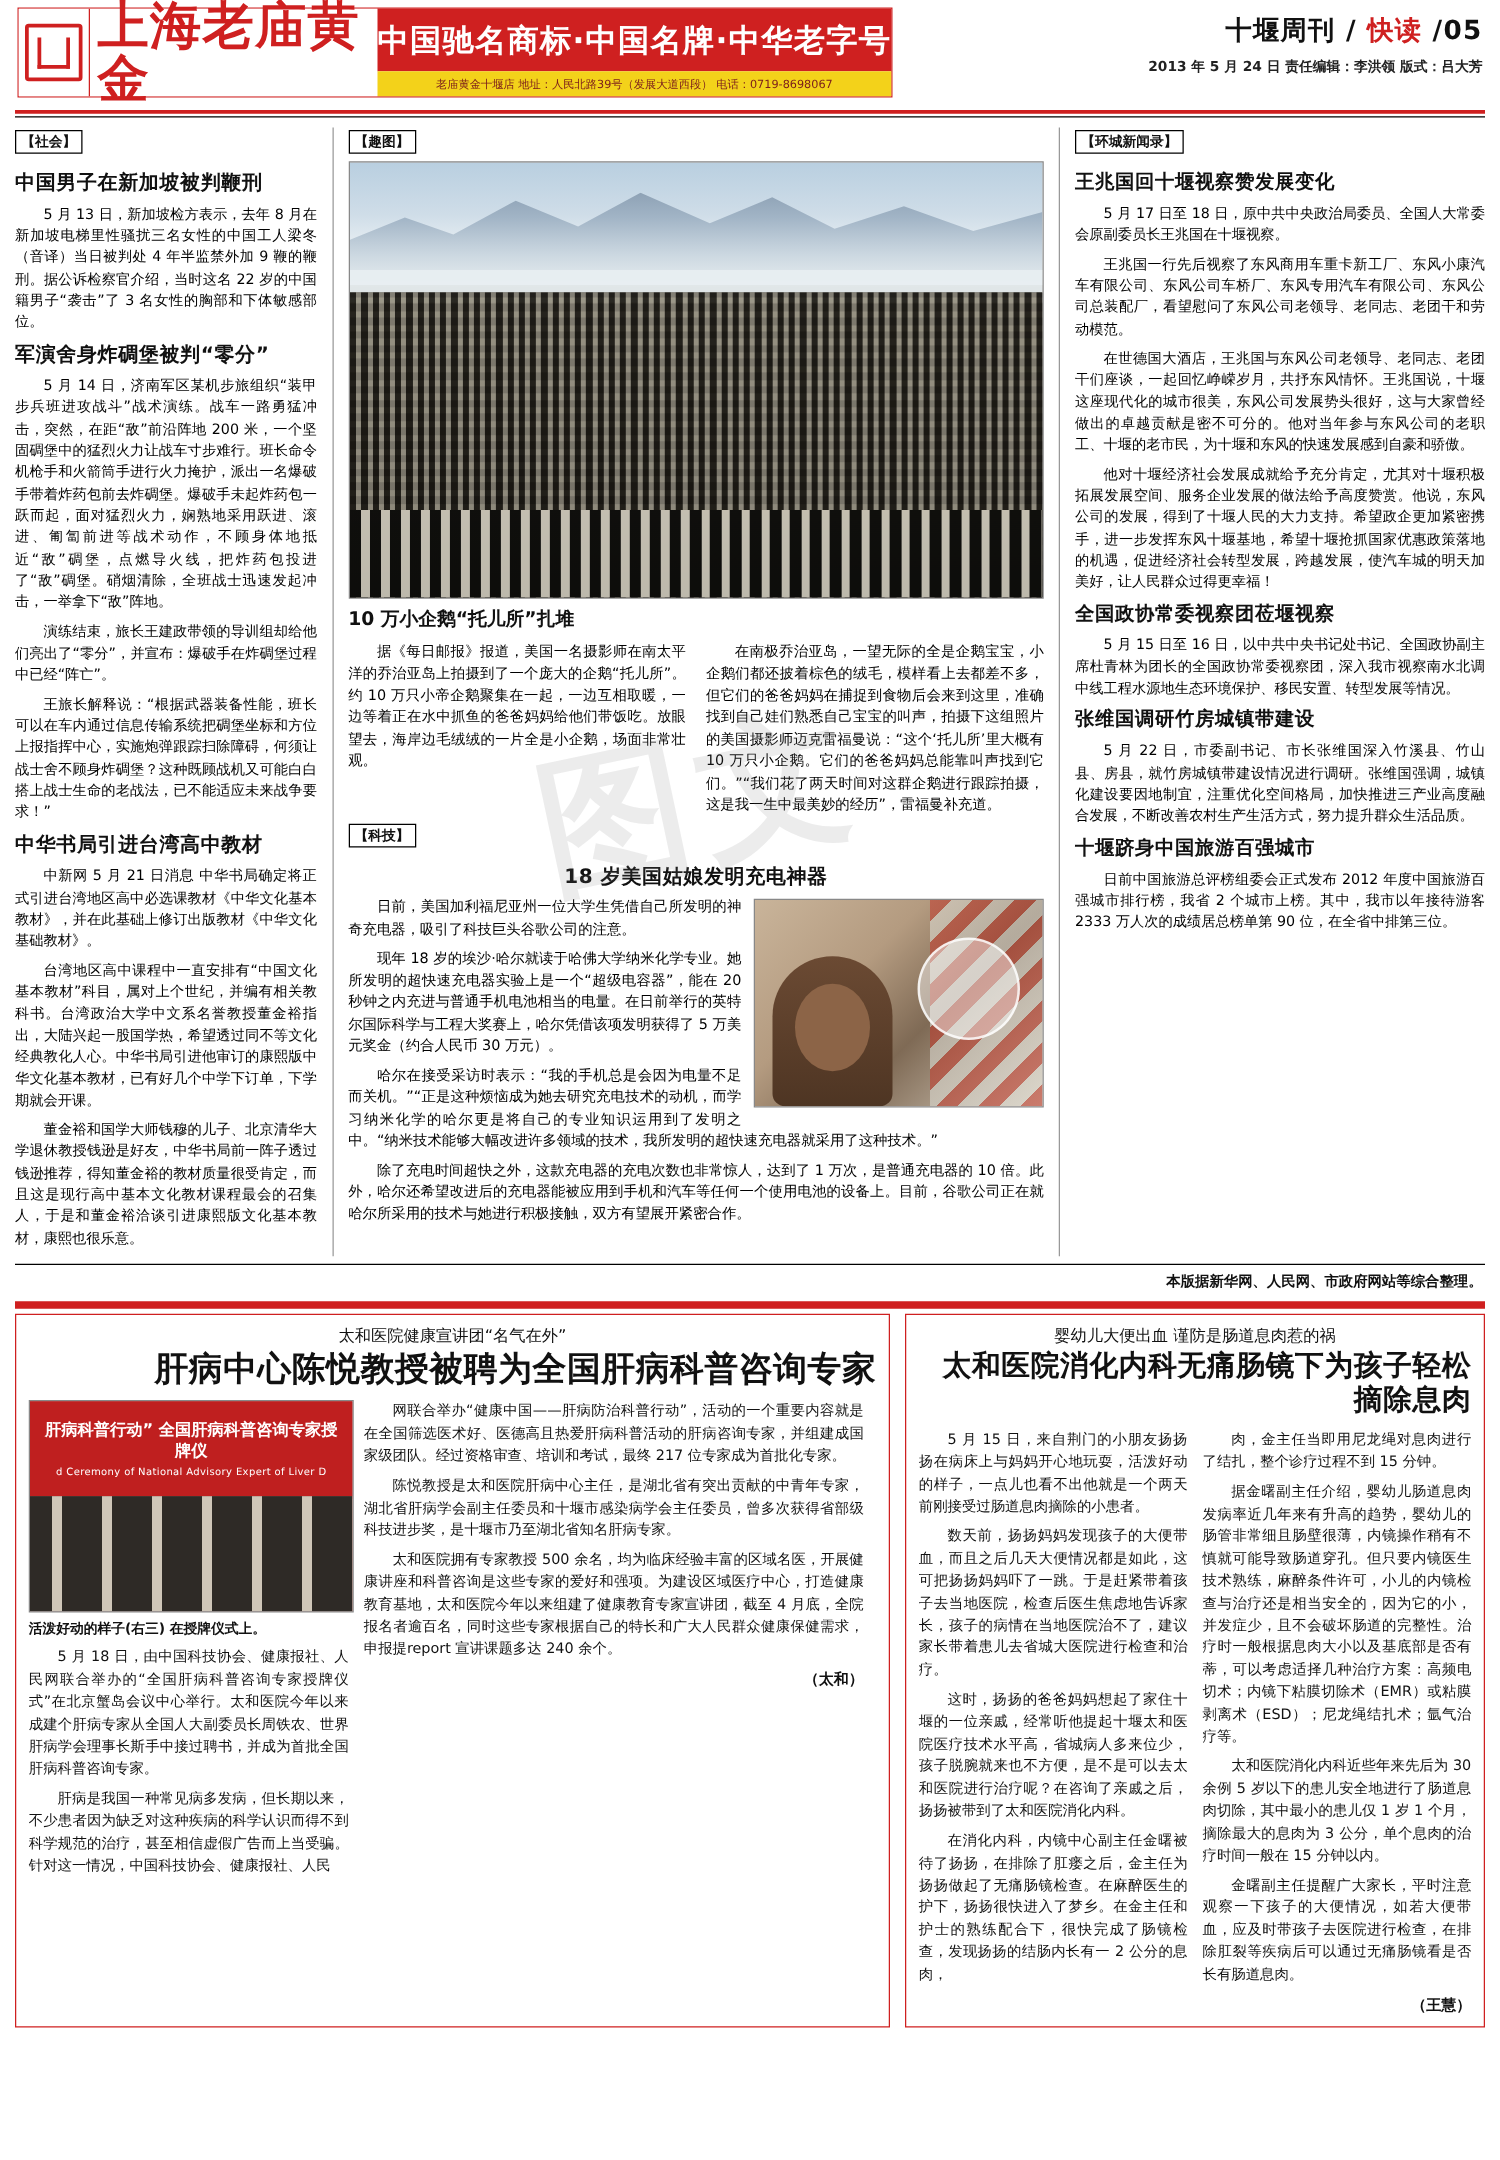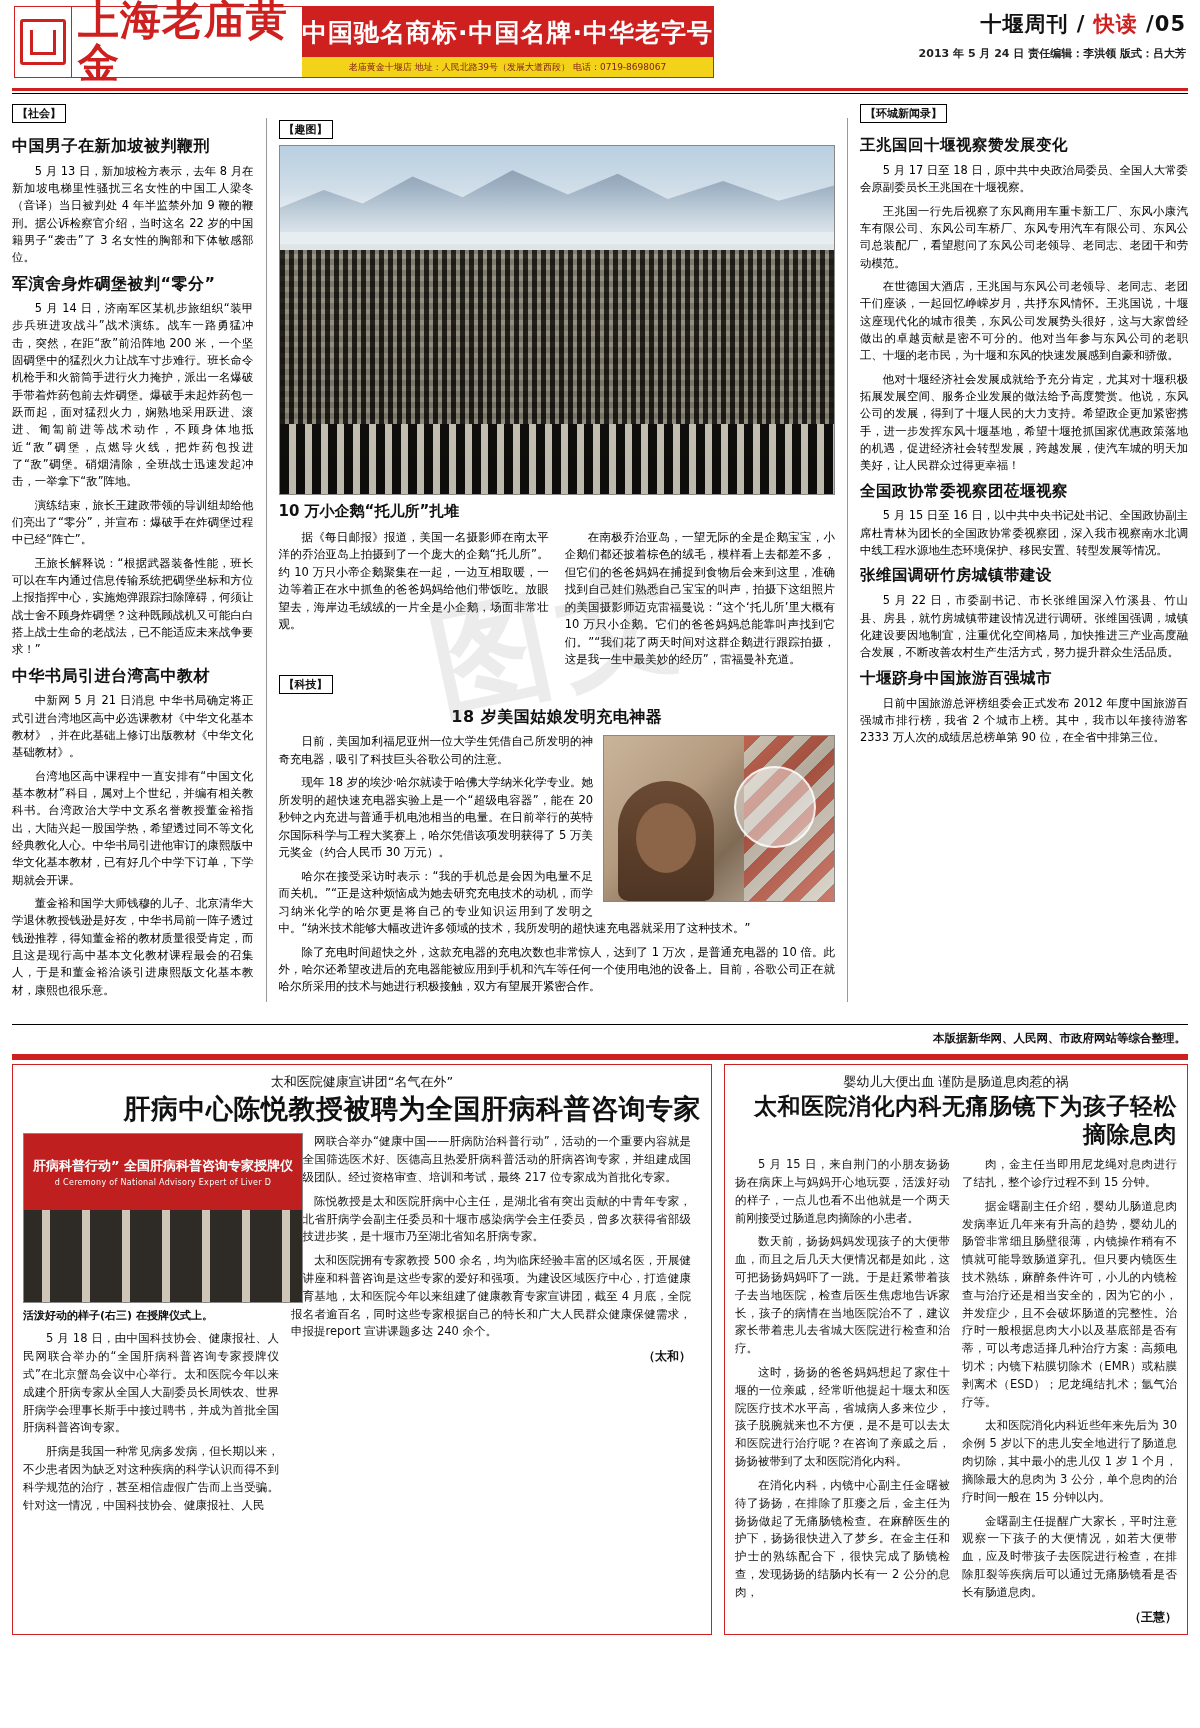--- a/index.html
+++ b/index.html
@@ -50,21 +50,21 @@
   .masthead-right .title .kuai{color:#cf2020;}
   .masthead-right .sub{font-size:11px;margin-top:8px;color:#222;font-weight:bold;}
 
   
   .hr-thick{height:3px;background:#cf2020;margin:4px 12px 0 12px;}
   .hr-thin{height:1px;background:#000;margin:2px 12px 0 12px;}
 
   
   .top-area{display:flex;padding:8px 12px 0 12px;box-sizing:border-box;gap:0;}
   .col-left{width:243px;}
-  .col-mid{width:560px;margin:16px 12px;border-left:1px solid #999;border-right:1px solid #999;padding:0 12px;}
+  .col-mid{width:560px;margin:0 12px;border-left:1px solid #999;border-right:1px solid #999;padding:0 12px;}
   .col-right{width:330px;}
   .sec-tag{
     font-size:11px;font-weight:bold;border:1px solid #000;display:inline-block;
     padding:1px 4px;margin-bottom:6px;
   }
   .headline{
     font-size:16px;font-weight:bold;line-height:1.35;margin:6px 0 6px 0;letter-spacing:.5px;
   }
   p.body{
     font-size:11.5px;line-height:1.52;text-align:justify;margin:0 0 6px 0;
@@ -149,21 +149,21 @@
   .b-right{width:464px;border:1px solid #cf2020;padding:8px 10px;box-sizing:border-box;margin-left:12px;}
   .kicker{font-size:13px;text-align:center;margin-bottom:2px;}
   .big-head{
     font-size:27px;font-weight:bold;text-align:right;line-height:1.2;margin:2px 0 8px 0;letter-spacing:.5px;
   }
   .b-right .big-head{font-size:23px;}
   .b-body{display:flex;gap:12px;}
   .b-col{font-size:11.5px;line-height:1.55;text-align:justify;}
   .b-col p{margin:0 0 6px 0;text-indent:2em;}
   .award-photo{
-    width:280px;height:170px;border:1px solid #888;box-sizing:border-box;position:relative;overflow:hidden;
+    width:260px;height:170px;border:1px solid #888;box-sizing:border-box;position:relative;overflow:hidden;
     background:linear-gradient(#b32121,#8e1616);
   }
   .award-photo .banner{
     position:absolute;top:0;left:0;width:100%;height:78px;background:#bf1f1f;color:#fff;
     font-size:13px;font-weight:bold;display:flex;flex-direction:column;justify-content:center;
     align-items:center;text-align:center;line-height:1.3;padding:0 6px;box-sizing:border-box;
   }
   .award-photo .banner .en{font-size:8px;font-weight:normal;margin-top:3px;letter-spacing:.3px;}
   .award-photo .people{
     position:absolute;bottom:0;left:0;width:100%;height:92px;

